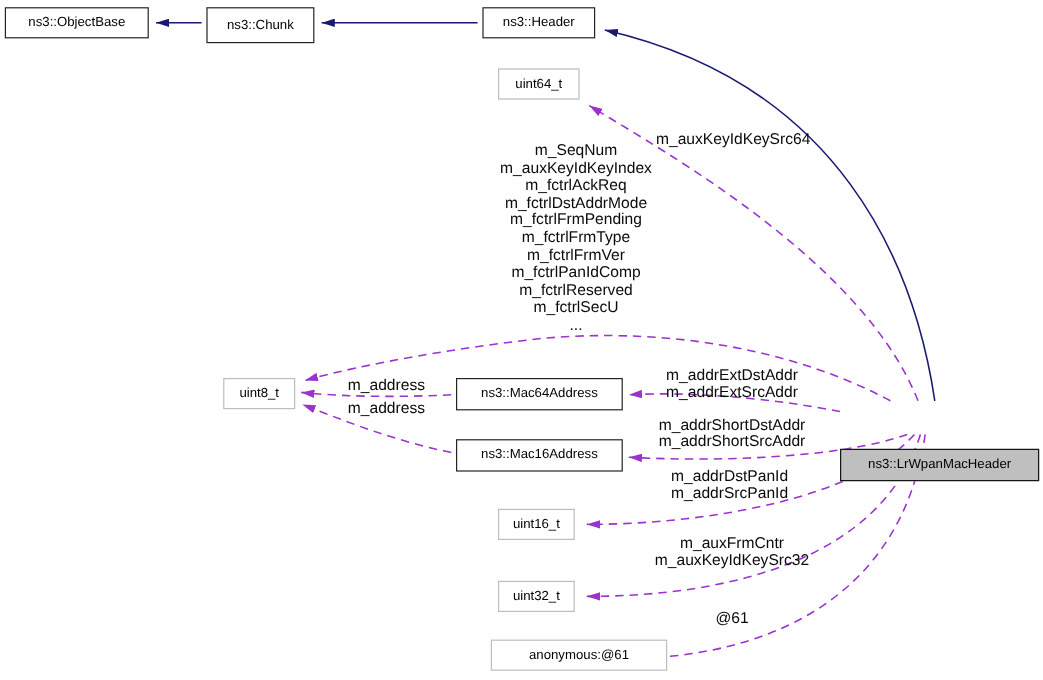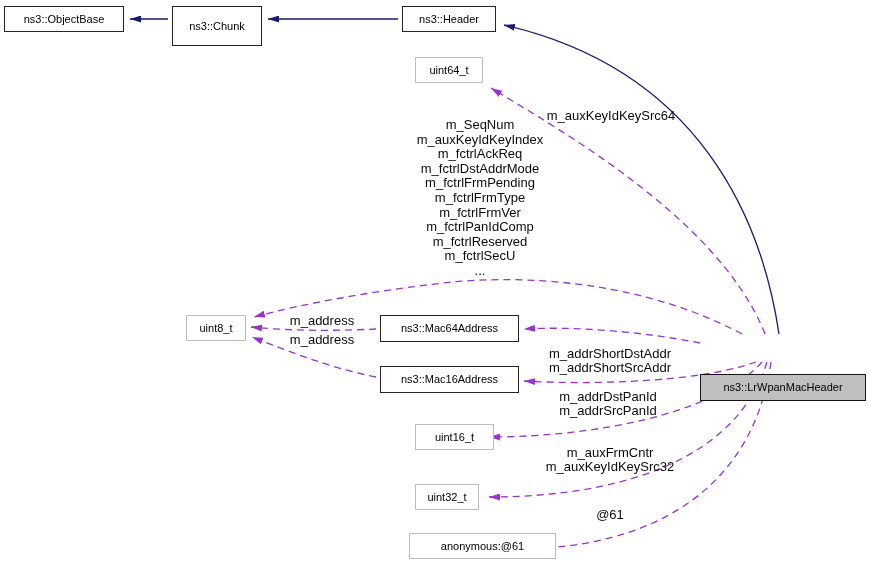--- a/index.html
+++ b/index.html
@@ -49,45 +49,47 @@
     <path class="edge-dashed" d="M 376 329 C 335 331 290 331 251 327" marker-end="url(#arrow-purple)"></path>
     <path class="edge-dashed" d="M 376 377 C 330 368 285 350 252 337" marker-end="url(#arrow-purple)"></path>
     <path class="edge-dashed" d="M 700 343 C 645 332 575 326 524 329" marker-end="url(#arrow-purple)"></path>
     <path class="edge-dashed" d="M 756 362 C 700 382 595 385 524 381" marker-end="url(#arrow-purple)"></path>
     <path class="edge-dashed" d="M 762 362 C 715 415 590 437 489 437" marker-end="url(#arrow-purple)"></path>
     <path class="edge-dashed" d="M 767 362 C 735 465 610 497 489 497" marker-end="url(#arrow-purple)"></path>
     <path class="edge-dashed" d="M 771 362 C 752 495 645 549 516 549" marker-end="url(#arrow-purple)"></path>
   </svg>
 
   <div class="node cls" style="left:4px;   top:6px;   width:120px; height:26px;">ns3::ObjectBase</div>
-  <div class="node cls" style="left:172px; top:6px;   width:90px;  height:40px;">ns3::Chunk</div>
+  <div class="node cls" style="left:172px; top:6px;   width:90px;  height:30px;">ns3::Chunk</div>
   <div class="node cls" style="left:402px; top:6px;   width:94px;  height:26px;">ns3::Header</div>
   <div class="node typ" style="left:415px; top:57px;  width:68px;  height:26px;">uint64_t</div>
   <div class="node typ" style="left:186px; top:315px; width:60px;  height:26px;">uint8_t</div>
   <div class="node cls" style="left:380px; top:315px; width:139px; height:27px;">ns3::Mac64Address</div>
   <div class="node cls" style="left:380px; top:366px; width:139px; height:27px;">ns3::Mac16Address</div>
-  <div class="node typ" style="left:415px; top:424px; width:79px;  height:26px;">uint16_t</div>
+  <div class="node typ" style="left:415px; top:424px; width:64px;  height:26px;">uint16_t</div>
   <div class="node typ" style="left:415px; top:484px; width:64px;  height:26px;">uint32_t</div>
   <div class="node typ" style="left:409px; top:533px; width:147px; height:26px;">anonymous:@61</div>
   <div class="node main" style="left:700px; top:334px; width:166px; height:27px;">ns3::LrWpanMacHeader</div>
 
   <div class="elabel" style="left:611px; top:109px;">m_auxKeyIdKeySrc64</div>
   <div class="elabel" style="left:452px; top:118px; line-height:14.6px;margin-left:28px;">m_SeqNum
 m_auxKeyIdKeyIndex
 m_fctrlAckReq
 m_fctrlDstAddrMode
 m_fctrlFrmPending
 m_fctrlFrmType
 m_fctrlFrmVer
 m_fctrlPanIdComp
 m_fctrlReserved
 m_fctrlSecU
 ...</div>
   <div class="elabel" style="left:322px; top:314px;">m_address</div>
   <div class="elabel" style="left:322px; top:333px;">m_address</div>
+  <div class="elabel" style="left:610px; top:306px;">m_addrExtDstAddr
+m_addrExtSrcAddr</div>
   <div class="elabel" style="left:608px; top:390px;">m_addrDstPanId
 m_addrSrcPanId</div>
   <div class="elabel" style="left:610px; top:347px;">m_addrShortDstAddr
 m_addrShortSrcAddr</div>
   <div class="elabel" style="left:610px; top:446px;">m_auxFrmCntr
 m_auxKeyIdKeySrc32</div>
   <div class="elabel" style="left:610px; top:508px;">@61</div>
 
 </div>
 

